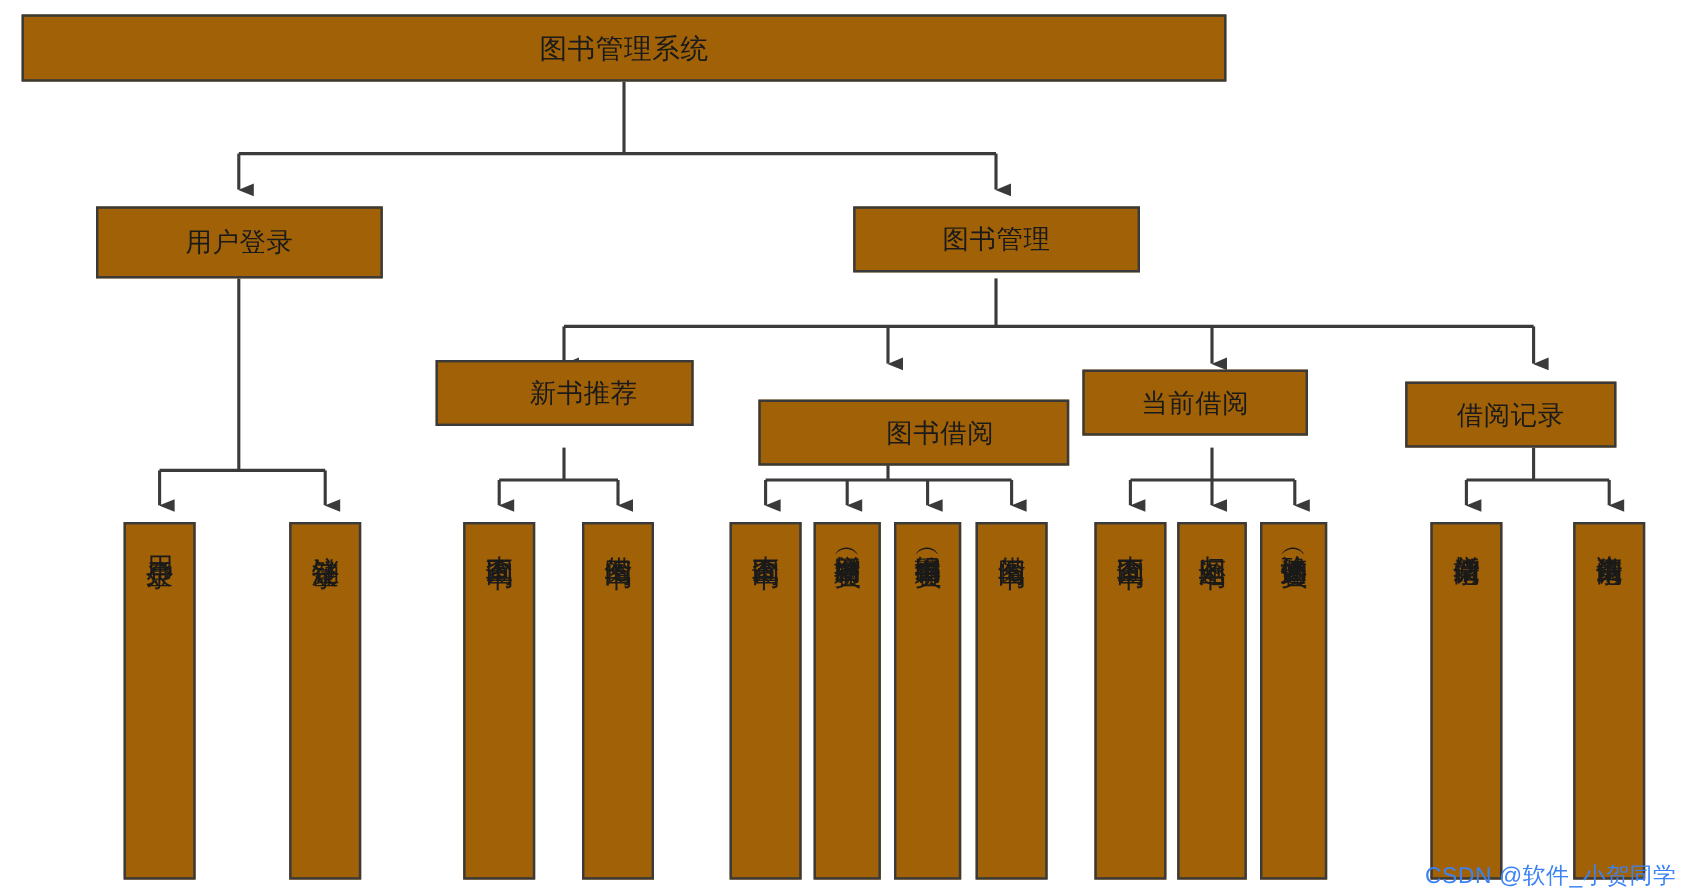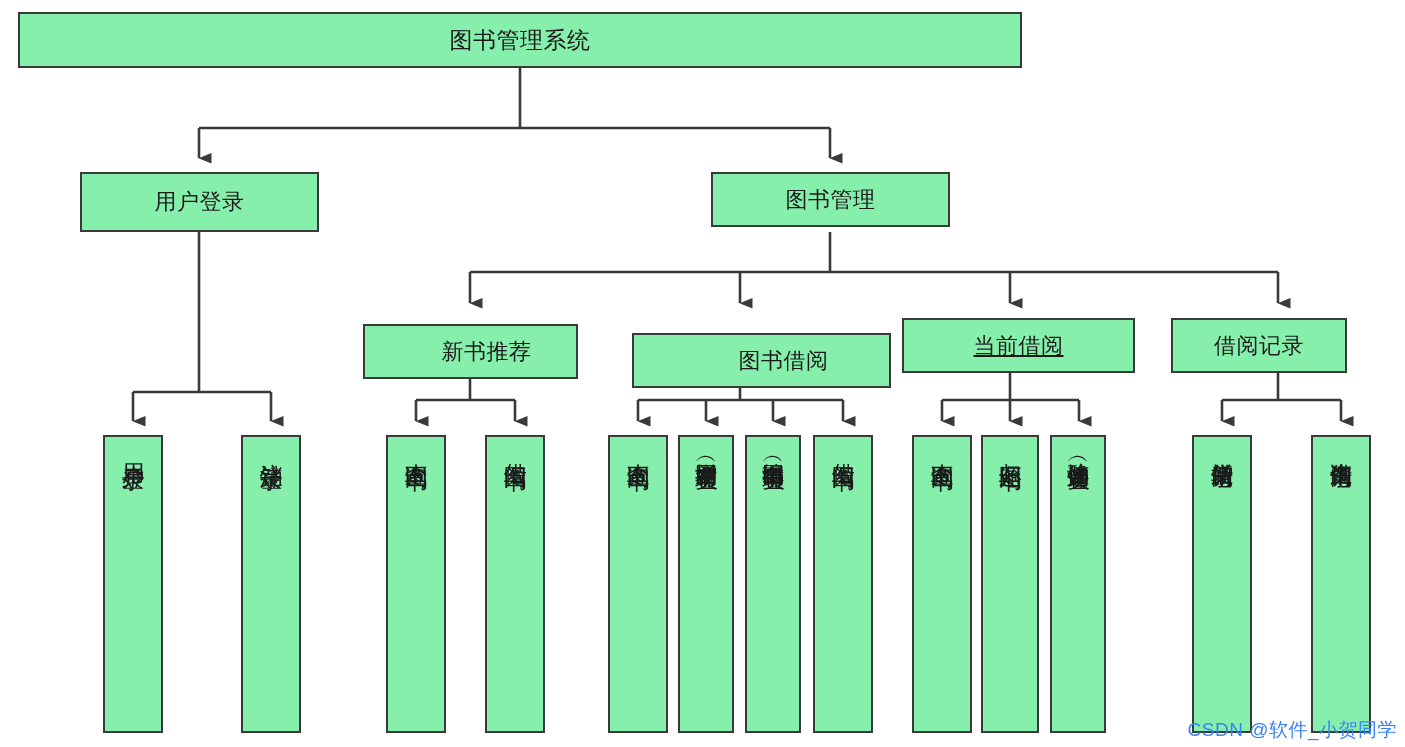--- a/index.html
+++ b/index.html
@@ -22,21 +22,21 @@
   svg#wires {
     position: absolute;
     left: 0; top: 0;
     width: 1405px; height: 747px;
     pointer-events: none;
   }
   .node {
     position: absolute;
     box-sizing: border-box;
     border: 2.5px solid #3a3a3a;
-    background: #86efac;
+    background: #a16207;
     display: flex;
     align-items: center;
     justify-content: center;
     color: #1a1a1a;
   }
   .node-h {
     font-size: 22px;
     letter-spacing: 0.5px;
     white-space: nowrap;
     line-height: 1;
@@ -126,27 +126,27 @@
     <span>图书管理系统</span>
   </div>
 
   <div class="node node-h" style="left:80px; top:172px; width:239px; height:60px;">
     <span>用户登录</span>
   </div>
   <div class="node node-h" style="left:711px; top:172px; width:239px; height:55px;">
     <span>图书管理</span>
   </div>
 
-  <div class="node node-h" style="left:363px; top:324px; width:215px; height:55px;padding-left:32px;">
+  <div class="node node-h" style="left:363px; top:300px; width:215px; height:55px;padding-left:32px;">
     <span>新书推荐</span>
   </div>
   <div class="node node-h" style="left:632px; top:333px; width:259px; height:55px;padding-left:44px;">
     <span>图书借阅</span>
   </div>
-  <div class="node node-h" style="left:902px; top:318px; width:233px; height:55px;text-decoration:underline;">
+  <div class="node node-h" style="left:902px; top:308px; width:188px; height:55px;">
     <span>当前借阅</span>
   </div>
   <div class="node node-h" style="left:1171px; top:318px; width:176px; height:55px;">
     <span>借阅记录</span>
   </div>
 
   <div class="node node-v" style="left:103px; top:435px; width:60px; height:298px;">
     <span class="vtext">用户登录</span>
   </div>
   <div class="node node-v" style="left:241px; top:435px; width:60px; height:298px;">

